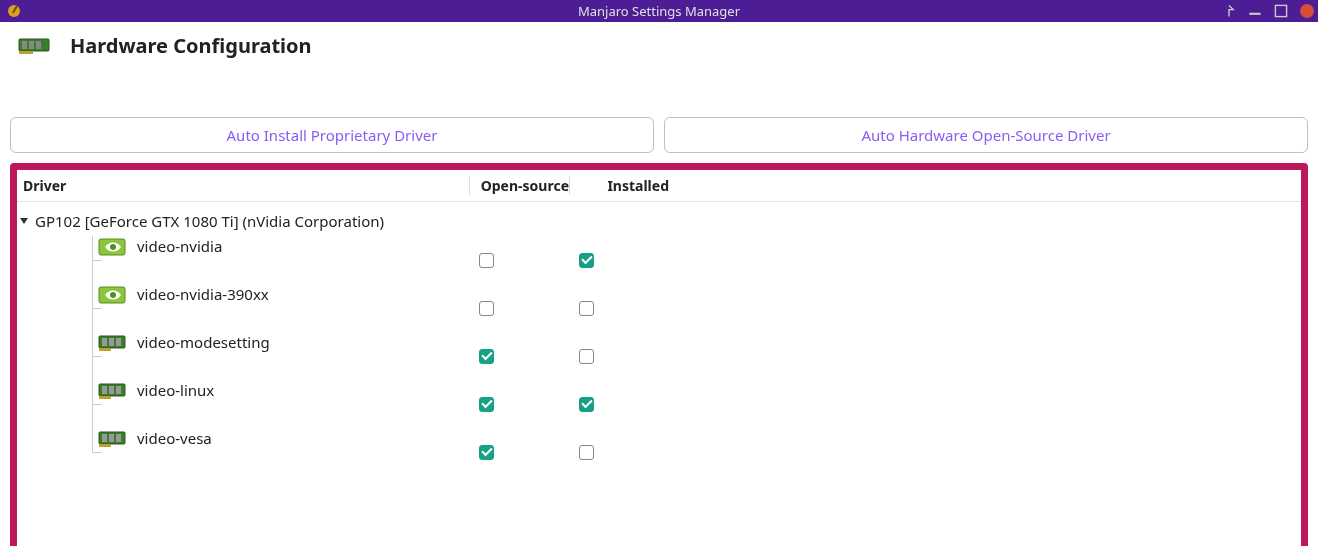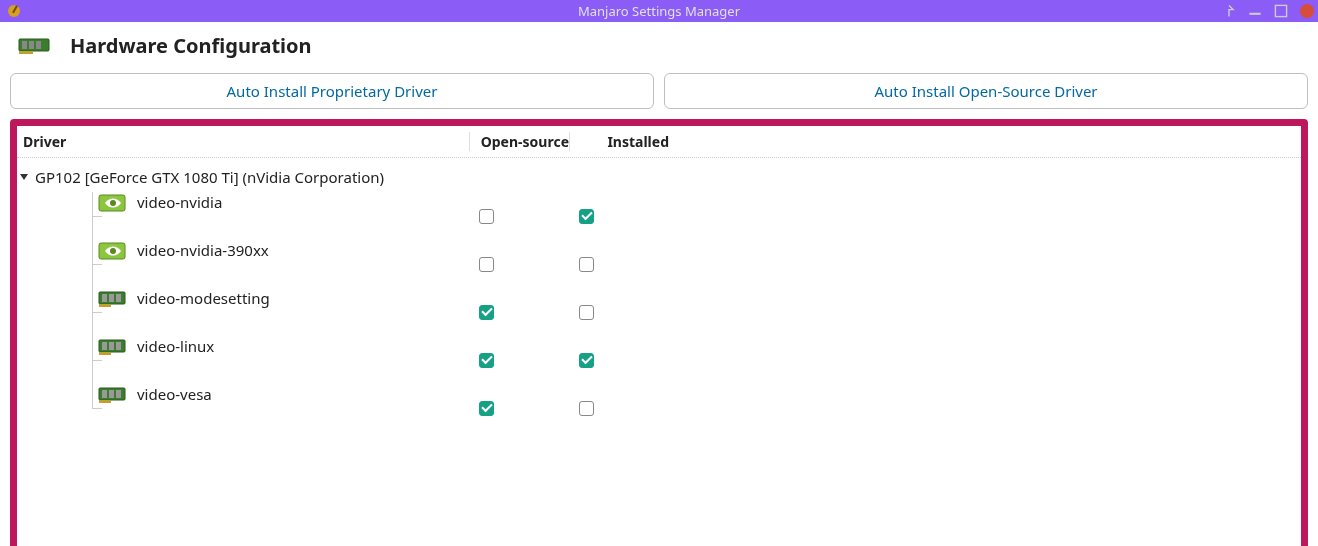--- a/index.html
+++ b/index.html
@@ -7,21 +7,21 @@
     font-family: "Segoe UI", "Noto Sans", Arial, sans-serif;
     font-size: 14px;
     background: #ffffff;
     color: #222;
     width: 1318px;
     height: 546px;
     overflow: hidden;
   }
   .titlebar {
     height: 22px;
-    background: #8b5cf6;
+    background: #4c1d95;
     color: #e0e0e0;
     display: flex;
     align-items: center;
     justify-content: center;
     position: relative;
     font-size: 13px;
   }
   .titlebar-icon {
     position: absolute;
     left: 6px;
@@ -71,25 +71,26 @@
     gap: 10px;
     padding: 4px 10px 10px 10px;
   }
   .big-btn {
     flex: 1;
     height: 36px;
     border: 1px solid #bfbfbf;
     border-radius: 6px;
     background: #ffffff;
     font-size: 15px;
-    color: #0369a1;
+    color: #8b5cf6;
     display: flex;
     align-items: center;
     justify-content: center;
     cursor: pointer;
+    margin-top: 44px;
   }
   .tree-frame {
     margin: 0 10px 23px 10px;
     border: 7px solid #be185d;
     border-radius: 4px;
     height: 512px;
     overflow: auto;
     background: #fff;
   }
   .tree-header {
@@ -236,21 +237,21 @@
     </svg>
   </span>
   <span class="header-title">Hardware Configuration</span>
 </div>
 
 <div class="button-row">
   <div class="big-btn">
     <span>Auto Install Proprietary Driver</span>
   </div>
   <div class="big-btn">
-    <span>Auto Install Open-Source Driver</span>
+    <span>Auto Hardware Open-Source Driver</span>
   </div>
 </div>
 
 <div class="tree-frame">
   <div class="tree-header">
     <div class="col-driver">Driver</div>
     <div class="col-open">Open-source</div>
     <div class="col-inst">Installed</div>
   </div>
   <div class="tree-body">

